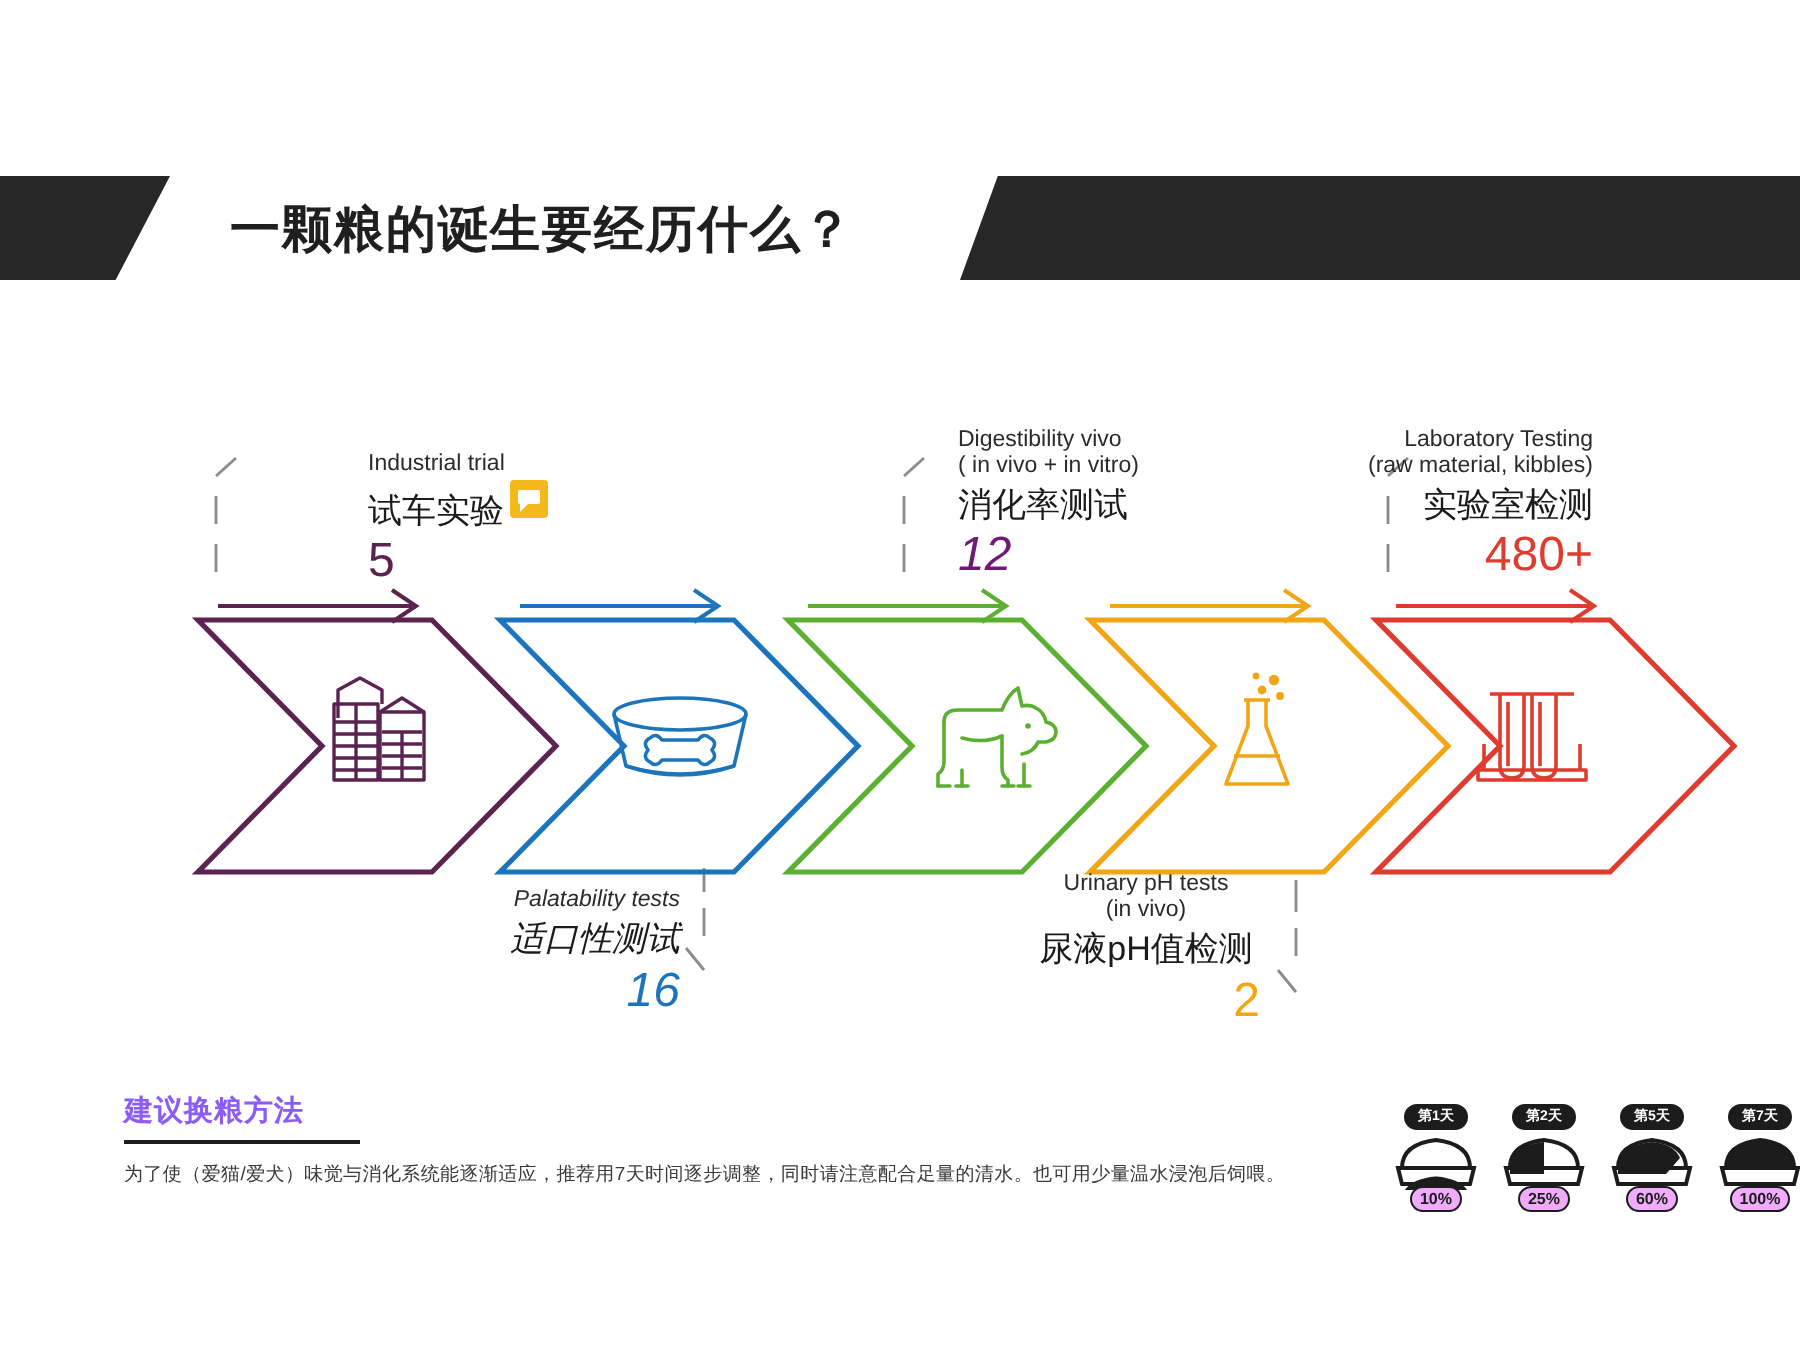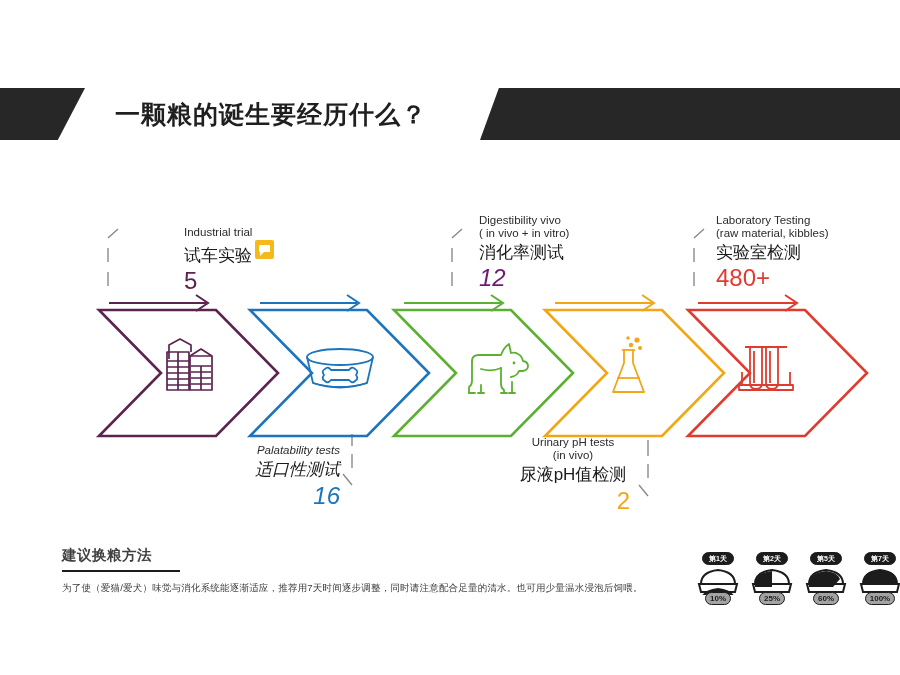--- a/index.html
+++ b/index.html
@@ -47,37 +47,37 @@
     background:#ffffff;border-radius:1px;
   }
   .badge-comment::after{
     content:"";position:absolute;left:5px;top:12px;width:0;height:0;
     border-left:4px solid #ffffff;border-bottom:4px solid transparent;
   }
 
   
   .note{position:absolute;left:62px;top:546px;}
   .note h3{
-    margin:0;font-size:14.5px;font-weight:bold;color:#404040;letter-spacing:.5px;
+    margin:0;font-size:14.5px;font-weight:bold;color:#8b5cf6;letter-spacing:.5px;
   }
   .note .rule{margin-top:5px;width:118px;height:2px;background:#1c1c1c;}
   .note p{
     margin:9px 0 0 0;font-size:9.5px;color:#3a3a3a;line-height:13px;letter-spacing:.2px;
   }
 
   
   .bowls{position:absolute;left:694px;top:552px;display:flex;gap:6px;}
   .bowl{width:48px;display:flex;flex-direction:column;align-items:center;}
   .bowl .day{
     font-size:7px;font-weight:bold;color:#ffffff;background:#1c1c1c;
     border-radius:7px;padding:1.5px 6px;line-height:8px;white-space:nowrap;
     border:1.5px solid #1c1c1c;
   }
   .bowl .pct{
-    font-size:8px;font-weight:bold;color:#1c1c1c;background:#a3a3a3;
+    font-size:8px;font-weight:bold;color:#1c1c1c;background:#f0abfc;
     border:1.6px solid #1c1c1c;border-radius:8px;padding:0.5px 4px;line-height:10px;
     margin-top:-7px;position:relative;z-index:3;white-space:nowrap;
   }
   .bowl .pic{margin-top:2px;position:relative;z-index:1;}
 </style>
 </head>
 <body>
 
 <div class="stage">
 
@@ -210,21 +210,21 @@
     <div class="num" style="color:#701a75;font-style:italic;">12</div>
   </div>
 
   <div class="lbl bottom center-al" style="left:508px;top:436px;width:130px;">
     <div class="en">Urinary pH tests</div>
     <div class="en">(in vivo)</div>
     <div class="cn">尿液pH值检测</div>
     <div class="num" style="color:#F2A616;text-align:right;padding-right:8px;">2</div>
   </div>
 
-  <div class="lbl top" style="left:716px;top:214px;">
+  <div class="lbl top" style="left:684px;top:214px;text-align:right;">
     <div class="en">Laboratory Testing</div>
     <div class="en">(raw material, kibbles)</div>
     <div class="cn">实验室检测</div>
     <div class="num" style="color:#E03B2F;">480+</div>
   </div>
 
   <div class="note">
     <h3>建议换粮方法</h3>
     <div class="rule"></div>
     <p>为了使（爱猫/爱犬）味觉与消化系统能逐渐适应，推荐用7天时间逐步调整，同时请注意配合足量的清水。也可用少量温水浸泡后饲喂。</p>

